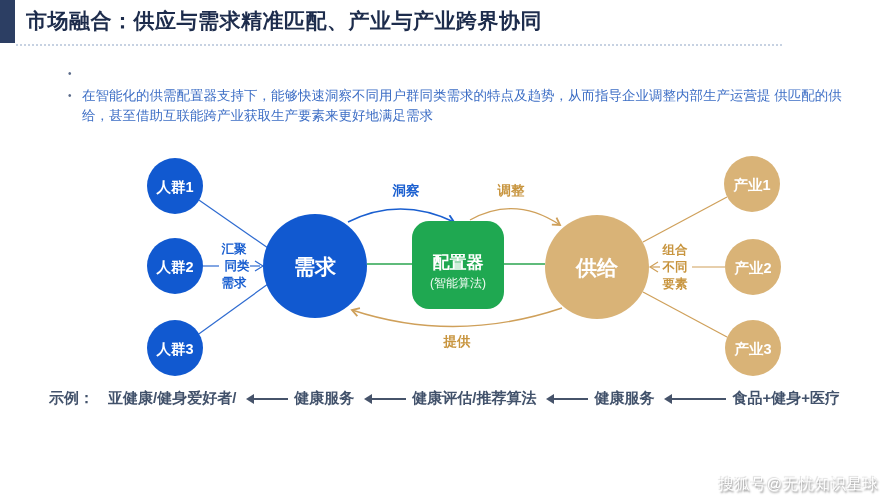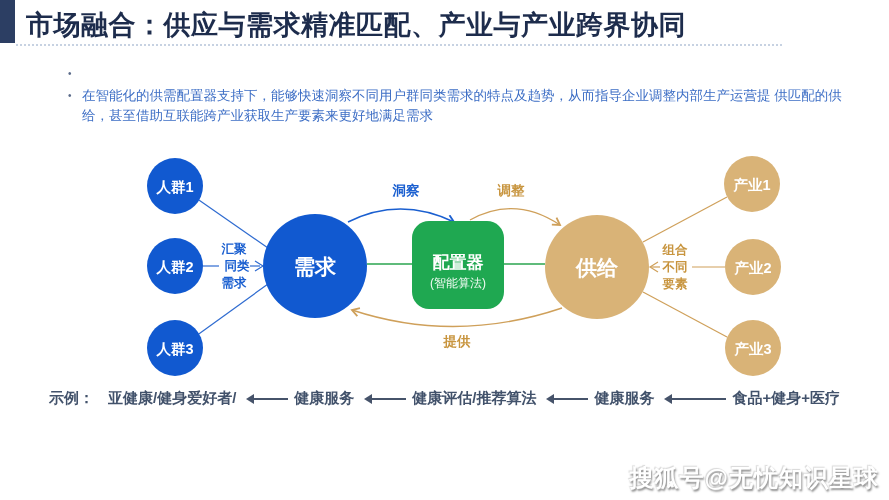--- a/index.html
+++ b/index.html
@@ -1,21 +1,21 @@
 <!DOCTYPE html>
 <html><head>
 <meta charset="utf-8">
 <style>
   html,body{margin:0;padding:0;background:#fff;}
   .stage{position:relative;width:889px;height:500px;background:#fff;overflow:hidden;
          font-family:"Liberation Sans","DejaVu Sans",sans-serif;}
 
   
   .title-accent{position:absolute;left:0;top:0;width:15px;height:43px;background:#2c3e63;}
-  .page-title{position:absolute;left:26px;top:7px;font-size:27px;font-weight:bold;
+  .page-title{position:absolute;left:26px;top:7px;font-size:21px;font-weight:bold;
               color:#1d2c4c;letter-spacing:.5px;white-space:nowrap;}
   .title-rule{position:absolute;left:16px;top:44px;width:766px;height:0;
               border-top:2px dotted #c7d2e2;}
 
   
   .bullets{position:absolute;left:68px;top:64px;width:790px;}
   .bullet{display:flex;align-items:flex-start;color:#3d6ec5;font-size:13.5px;
           line-height:1.5;margin-bottom:2px;font-weight:500;}
   .bullet .dot{flex:0 0 14px;color:#5b6b8a;font-size:10px;line-height:20px;}
 
@@ -29,21 +29,21 @@
            justify-content:center;align-items:center;color:#42526b;
            font-size:15px;font-weight:bold;white-space:nowrap;}
   .example .ex-label{margin-right:14px;}
   .ex-arrow{display:inline-block;position:relative;height:2px;background:#46536a;
             margin:0 6px 0 14px;vertical-align:middle;}
   .ex-arrow.w1{width:38px;} .ex-arrow.w2{width:58px;}
   .ex-arrow::before{content:"";position:absolute;left:-9px;top:-4px;
             border:5px solid transparent;border-right:8px solid #46536a;}
 
   
-  .watermark{position:absolute;right:10px;bottom:6px;font-size:24px;font-weight:bold;
+  .watermark{position:absolute;right:10px;bottom:6px;font-size:15px;font-weight:normal;
              color:#ffffff;letter-spacing:1px;
              text-shadow:1px 2px 2px #8f8f8f,-1px -1px 1px #d8d8d8;}
 </style>
 </head>
 <body>
 
 <div class="stage">
 
   <div class="title-accent"></div>
   <div class="page-title">市场融合：供应与需求精准匹配、产业与产业跨界协同</div>

